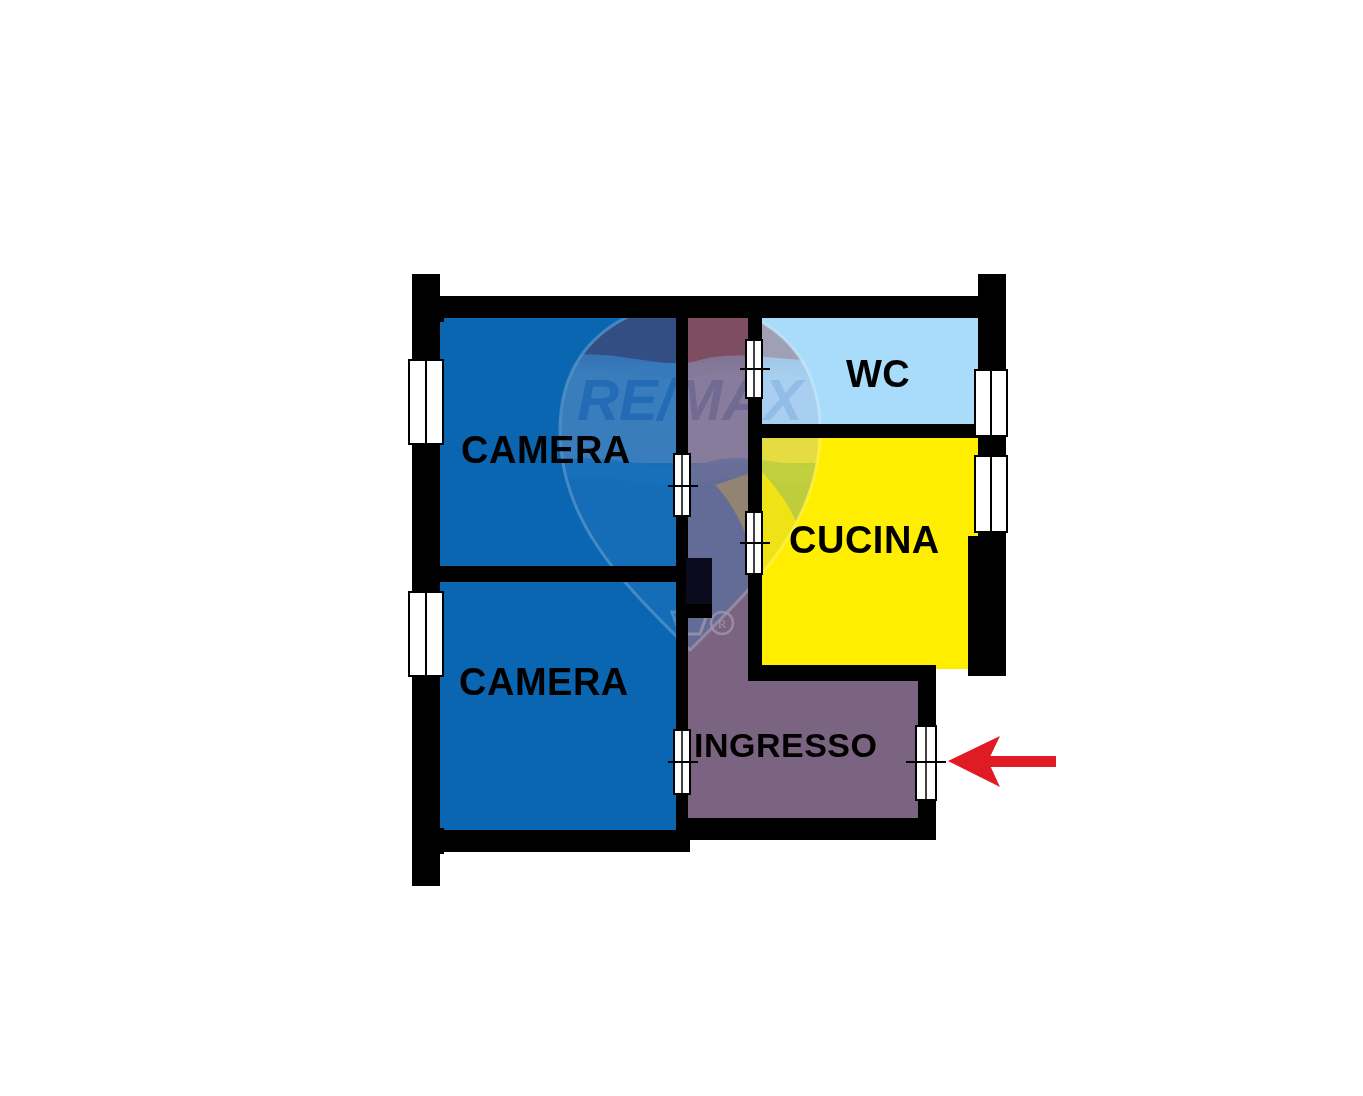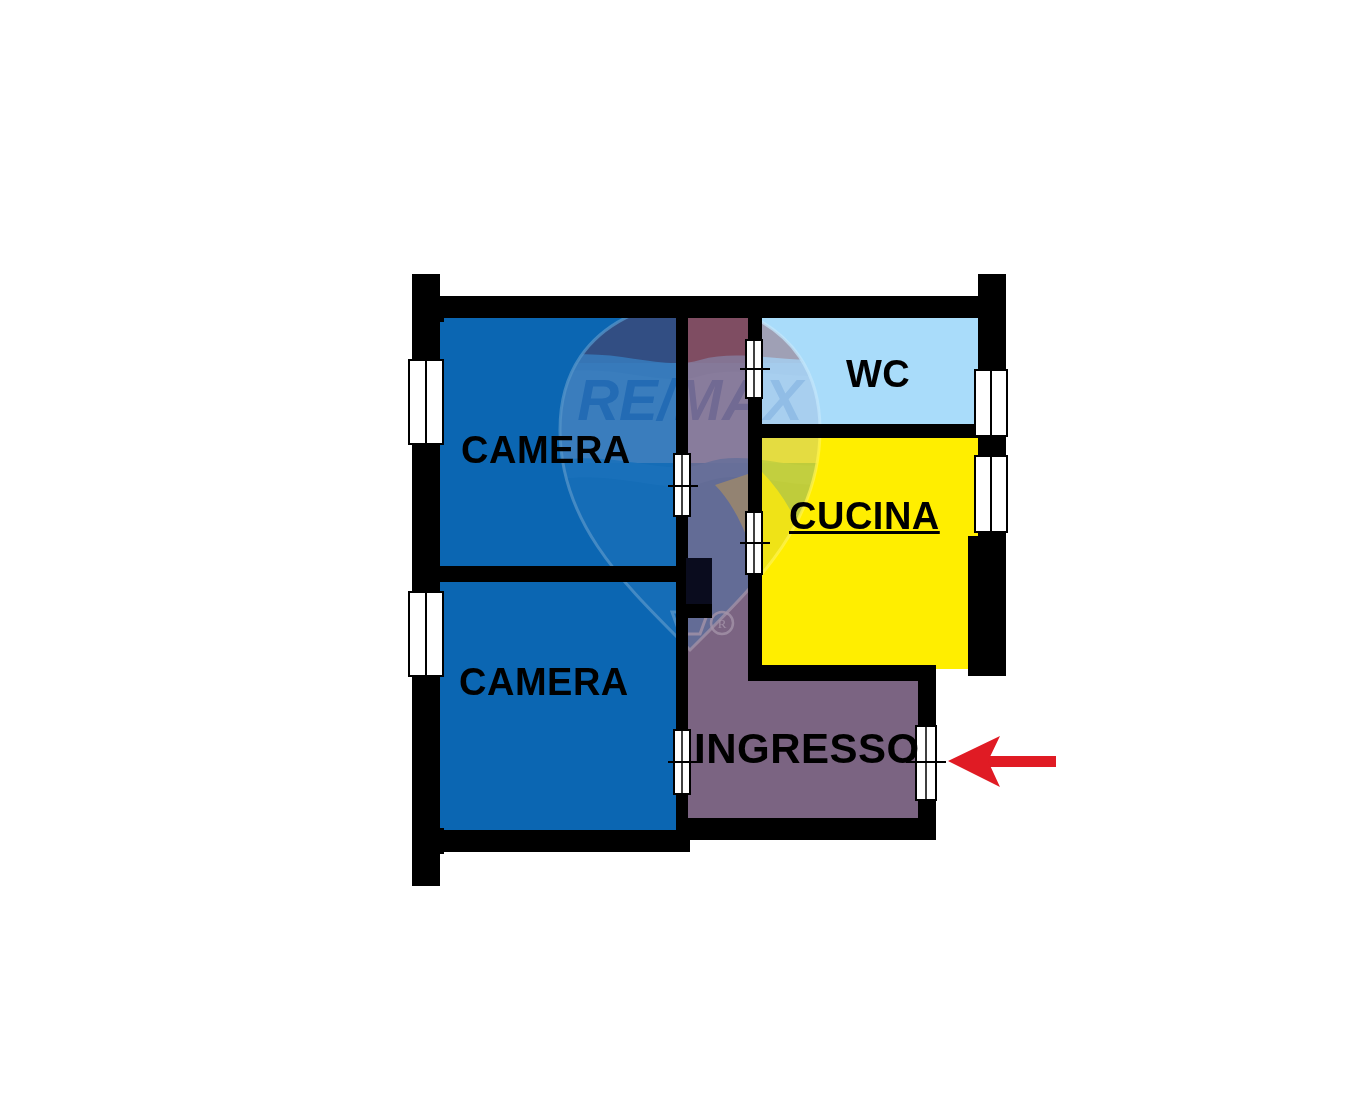--- a/index.html
+++ b/index.html
@@ -41,22 +41,22 @@
     color: #000000;
     white-space: nowrap;
     letter-spacing: 0.5px;
     line-height: 1;
     -webkit-font-smoothing: antialiased;
   }
 
   .label-camera-1 { left: 461px; top: 431px; font-size: 38px; }
   .label-camera-2 { left: 459px; top: 663px; font-size: 38px; }
   .label-wc       { left: 846px; top: 355px; font-size: 38px; text-align: center; }
-  .label-cucina   { left: 789px; top: 497px; font-size: 38px; text-decoration: underline; }
-  .label-ingresso { left: 694px; top: 728px; font-size: 42px; }
+  .label-cucina   { left: 789px; top: 521px; font-size: 38px; }
+  .label-ingresso { left: 694px; top: 728px; font-size: 34px; }
 </style>
 </head>
 <body>
 
 <div id="plan-stage">
 
   <svg class="svg-layer" viewBox="0 0 1363 1096">
 
     <defs>
       <clipPath id="balloonClip">

